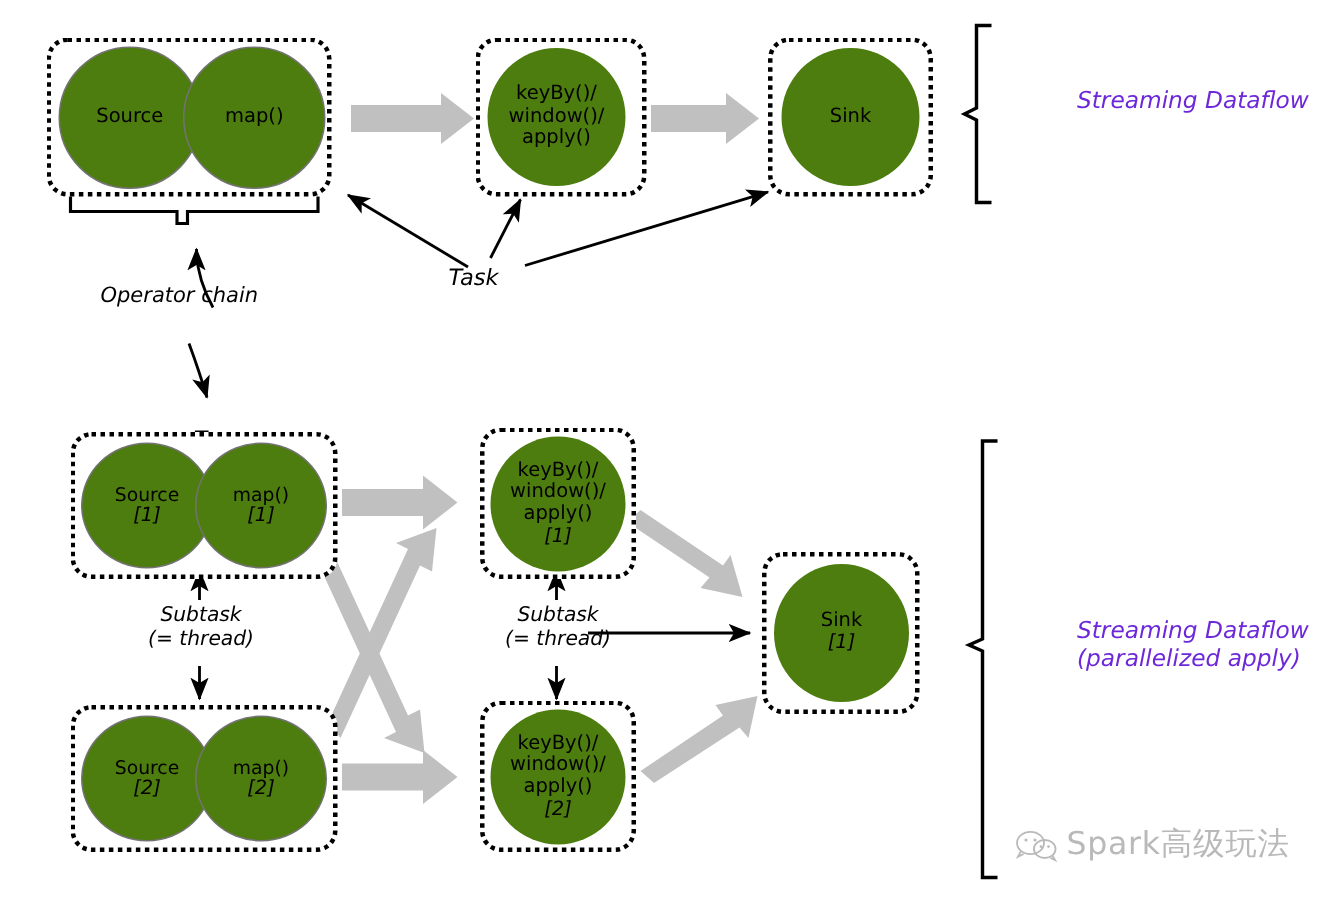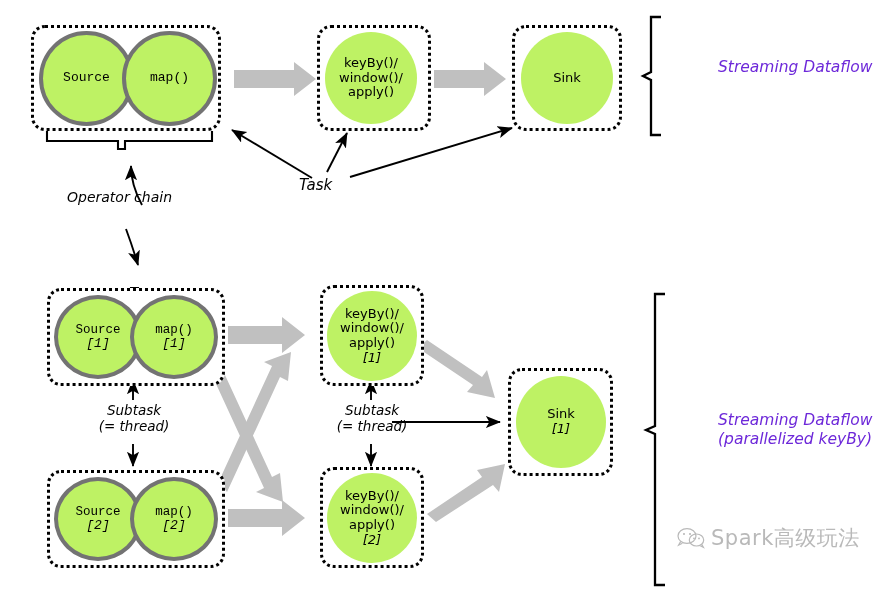--- a/index.html
+++ b/index.html
@@ -28,33 +28,32 @@
     position: absolute;
     border: 3px dotted #000;
     border-radius: 14px;
     background: #ffffff;
     box-sizing: border-box;
   }
   
   .circ {
     position: absolute;
     border-radius: 50%;
-    background: #bef264;
+    background: #4d7c0f;
     display: flex;
     flex-direction: column;
     align-items: center;
     justify-content: center;
     text-align: left;
     line-height: 1.12;
     color: #000;
     box-sizing: border-box;
   }
   .circ.bordered {
-    border: 4px solid #737373;
-    font-family: Liberation Mono, monospace;
+    border: 1px solid #737373;
   }
   .circ .lbl { font-size: 13px; }
   .circ .lbl.small { font-size: 12.5px; }
   .circ .idx { font-size: 13px; font-style: italic; }
   .circ .multi { font-size: 13px; }
 
   
   .anno {
     position: absolute;
     font-style: italic;
@@ -252,24 +251,24 @@
     <div>Subtask</div>
     <div>(= thread)</div>
   </div>
   <div class="anno" style="left:322px; top:402px; text-align:center; width:100px;">
     <div>Subtask</div>
     <div>(= thread)</div>
   </div>
 
   <div class="bracket-label" style="left:718px; top:411px;">
     <div>Streaming Dataflow</div>
-    <div>(parallelized keyBy)</div>
-  </div>
-
-  <div class="watermark" style="left:676px; top:524px;">
+    <div>(parallelized apply)</div>
+  </div>
+
+  <div class="watermark" style="left:676px; top:548px;align-items:flex-end;">
     <span style="display:inline-block;width:30px;height:24px;">
       <svg width="30" height="24" viewBox="0 0 30 24" xmlns="http://www.w3.org/2000/svg" fill="none" stroke="#b9b9b9" stroke-width="1.2">
         <ellipse cx="11" cy="10" rx="9" ry="7.4"></ellipse>
         <path d="M4.6,15.6 L2.6,19.2 L6.4,17.3"></path>
         <circle cx="8" cy="8" r="1.05" fill="#b9b9b9" stroke="none"></circle>
         <circle cx="14" cy="8" r="1.05" fill="#b9b9b9" stroke="none"></circle>
         <ellipse cx="20.5" cy="14" rx="7.2" ry="6"></ellipse>
         <path d="M25.7,18.4 L27.4,21.4 L24.2,19.8"></path>
         <circle cx="18" cy="12.4" r="0.9" fill="#b9b9b9" stroke="none"></circle>
         <circle cx="23" cy="12.4" r="0.9" fill="#b9b9b9" stroke="none"></circle>

